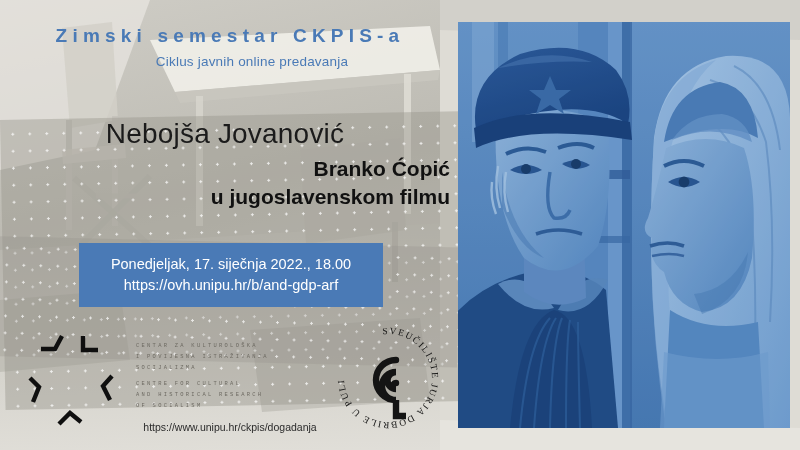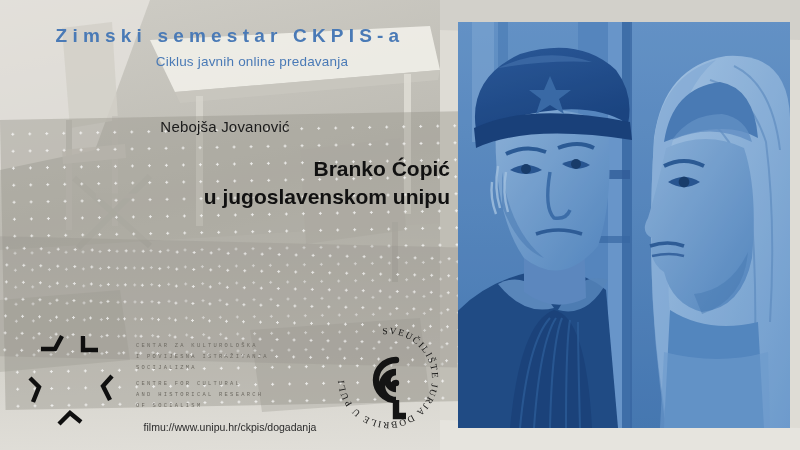--- a/index.html
+++ b/index.html
@@ -46,21 +46,21 @@
     font-size:19px;font-weight:bold;letter-spacing:5.2px;
     color:#4a7ab6;white-space:nowrap;line-height:1;
   }
   .hdr-sub{
     margin-top:9px;font-size:13.5px;color:#4a7ab6;letter-spacing:.2px;padding-left:44px;
   }
 
   
   .speaker{
     position:absolute;left:0;top:118px;width:450px;text-align:center;
-    font-size:15px;color:#1b1b1b;letter-spacing:.2px;
+    font-size:28px;color:#1b1b1b;letter-spacing:.2px;
   }
   .lecture{
     position:absolute;left:0;top:155px;width:450px;text-align:right;
     font-size:21px;font-weight:bold;color:#111;line-height:1.35;
   }
 
   
   .infobox{
     position:absolute;left:79px;top:243px;width:304px;height:64px;
     background:#4a7ab6;color:#fff;
@@ -151,23 +151,27 @@
   <div class="dot-band2"></div>
 
   <div class="hdr">
     <div class="hdr-title">Zimski semestar CKPIS-a</div>
     <div class="hdr-sub">Ciklus javnih online predavanja</div>
   </div>
 
   <div class="speaker">Nebojša Jovanović</div>
   <div class="lecture">
     <div>Branko Ćopić</div>
-    <div>u jugoslavenskom unipu</div>
-  </div>
-
+    <div>u jugoslavenskom filmu</div>
+  </div>
+
+  <div class="infobox">
+    <div>Ponedjeljak, 17. siječnja 2022., 18.00</div>
+    <div>https://ovh.unipu.hr/b/and-gdp-arf</div>
+  </div>
 
   <div class="brackets">
     <svg viewBox="0 0 98 98" aria-hidden="true">
       <g stroke="#0f0f0f" stroke-width="4.4" fill="none" stroke-linecap="butt">
 
         <path d="M34 4 L27 17 L13 17"></path>
 
         <path d="M55 4 L55 18 L70 18"></path>
 
         <path d="M2 46 L11 55 L5 70"></path>
@@ -203,21 +207,21 @@
                  a3 3 0 1 1 0 -6" fill="none" stroke="#141414" stroke-width="6.4" stroke-linecap="round"></path>
         <path d="M62 76 L62 92 L72 92" fill="none" stroke="#141414" stroke-width="6.4" stroke-linecap="butt"></path>
       </g>
 
       <text font-family="Liberation Serif, serif" font-size="9.4" fill="#141414" letter-spacing="1.5">
         <textPath href="#circ" startOffset="23%">SVEUČILIŠTE JURJA DOBRILE U PULI</textPath>
       </text>
     </svg>
   </div>
 
-  <div class="foot-url">filmu://www.unipu.hr/ckpis/dogadanja</div>
+  <div class="foot-url">https://www.unipu.hr/ckpis/dogadanja</div>
 
   <div class="photo">
     <svg viewBox="0 0 332 406" preserveAspectRatio="none" aria-hidden="true">
       <defs>
         <linearGradient id="wall" x1="0" y1="0" x2="0" y2="1">
           <stop offset="0%" stop-color="#6e9ccd"></stop>
           <stop offset="100%" stop-color="#4a7cb4"></stop>
         </linearGradient>
         <linearGradient id="skin" x1="0" y1="0" x2="1" y2="1">
           <stop offset="0%" stop-color="#9dc0e2"></stop>

